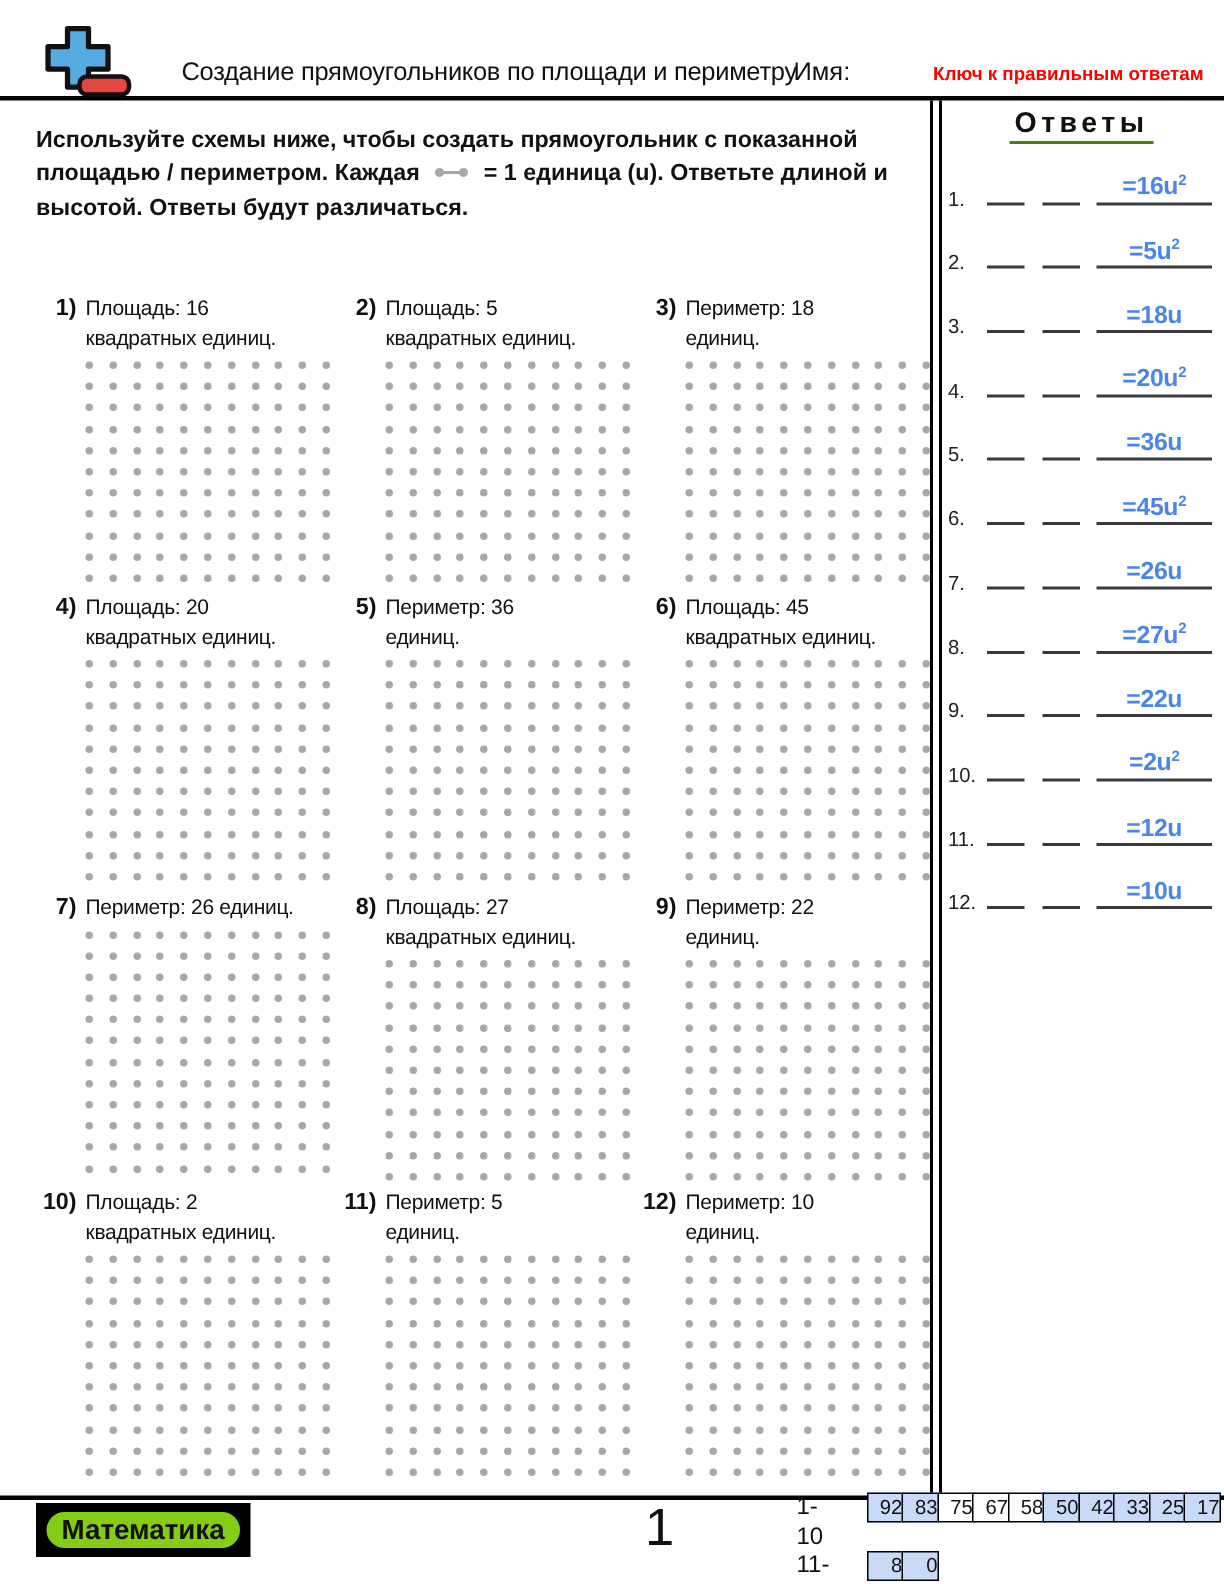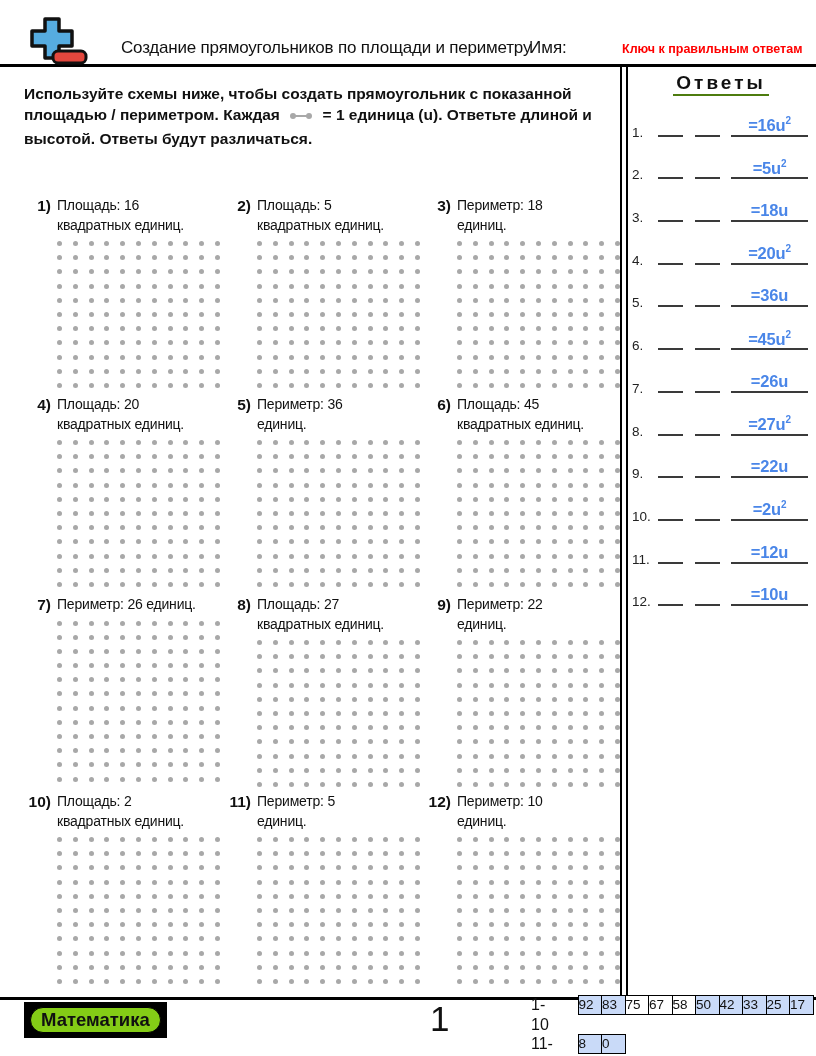--- a/index.html
+++ b/index.html
@@ -48,21 +48,21 @@
   .badge { position:absolute; left:24px; top:2px; background:#000; padding:5px 6px; }
   .badge-pill { background:#84cc16; border:1px solid #000; border-radius:16px; padding:1px 10px;
                 font-weight:bold; font-size:18.5px; white-space:nowrap; }
   .site { position:absolute; left:176px; top:16px; font-size:16.5px; }
   .page-num { position:absolute; left:430px; top:-1px; font-size:35px; font-weight:normal; }
   .score { position:absolute; right:2px; top:-5px; }
   .score-row { display:flex; }
   .score-row + .score-row { margin-top:-1.5px; }
   .score-label { width:48px; text-align:left; padding-right:20px; font-size:16px; line-height:20px; }
   .score-cell { width:25px; height:20px; border:1.5px solid #000; margin-left:-1.5px;
-                text-align:left; font-size:13.5px; line-height:17px; background:#fff; }
+                text-align:right; font-size:13.5px; line-height:17px; background:#fff; }
   .score-cell.hl { background:var(--hl); }
 </style>
 </head>
 <body>
 
 <div class="page">
 
   <div class="header">
     <div class="logo">
       <svg width="68" height="50" viewBox="0 0 68 50">

